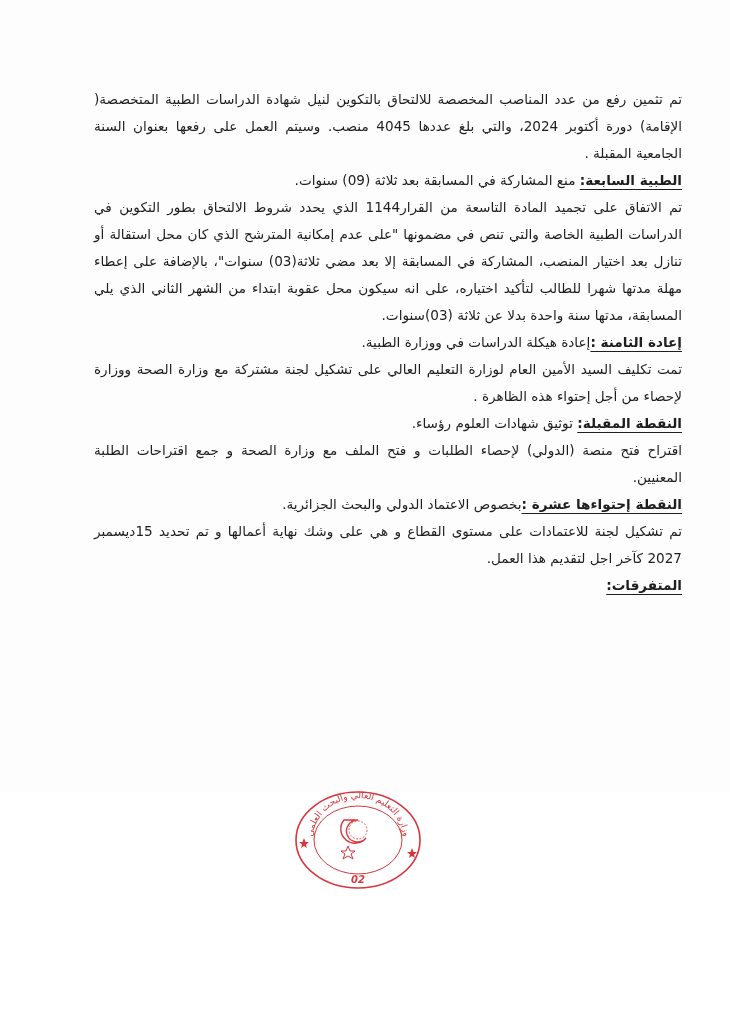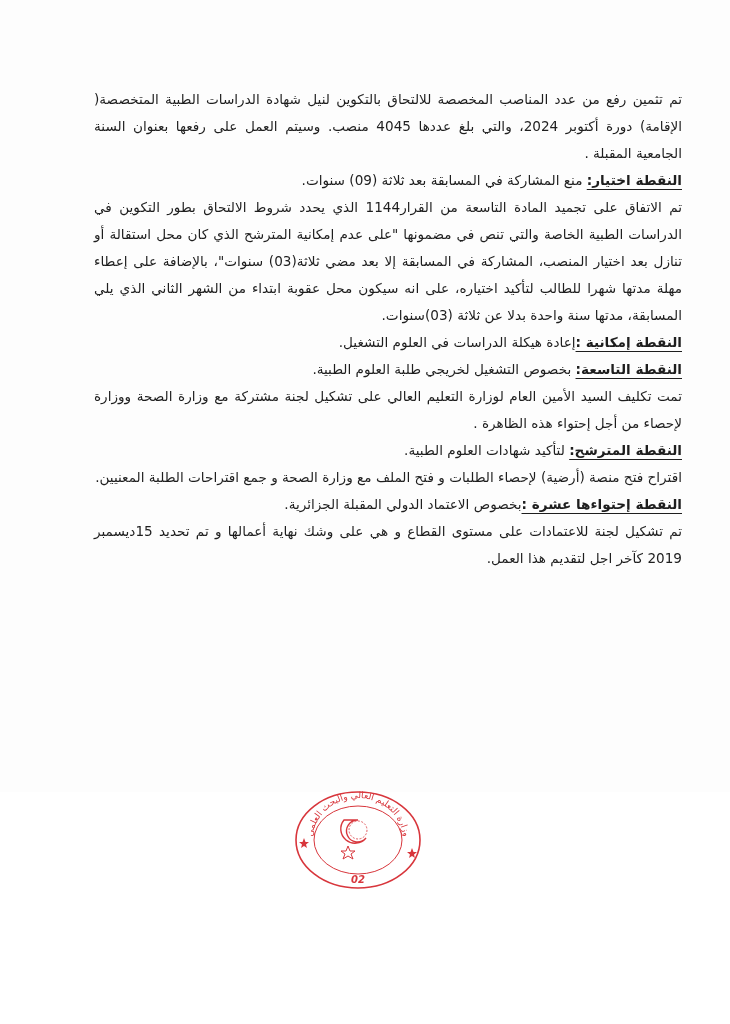--- a/index.html
+++ b/index.html
@@ -24,34 +24,34 @@
   .stamp-ring-text { font-family: "DejaVu Sans", sans-serif; font-size: 9px; fill: #d8363c; }
   .stamp-num { font-family: "DejaVu Sans", sans-serif; font-size: 10px; font-weight: bold; fill: #d8363c; font-style: italic; }
 </style>
 </head>
 <body>
 
 <div class="page">
   <div class="content">
     <p class="para">تم تثمين رفع من عدد المناصب المخصصة للالتحاق بالتكوين لنيل شهادة الدراسات الطبية المتخصصة( الإقامة) دورة أكتوبر 2024، والتي بلغ عددها 4045 منصب. وسيتم العمل على رفعها بعنوان السنة الجامعية المقبلة .</p>
 
-    <p class="heading"><span class="label">النقطة اختيار:</span><span> منع المشاركة في المسابقة بعد ثلاثة (09) سنوات.</span></p>
+    <p class="heading"><span class="label">الطبية السابعة:</span><span> منع المشاركة في المسابقة بعد ثلاثة (09) سنوات.</span></p>
     <p class="para">تم الاتفاق على تجميد المادة التاسعة من القرار1144 الذي يحدد شروط الالتحاق بطور التكوين في الدراسات الطبية الخاصة والتي تنص في مضمونها "على عدم إمكانية المترشح الذي كان محل استقالة أو تنازل بعد اختيار المنصب، المشاركة في المسابقة إلا بعد مضي ثلاثة(03) سنوات"، بالإضافة على إعطاء مهلة مدتها شهرا للطالب لتأكيد اختياره، على انه سيكون محل عقوبة ابتداء من الشهر الثاني الذي يلي المسابقة، مدتها سنة واحدة بدلا عن ثلاثة (03)سنوات.</p>
 
-    <p class="heading"><span class="label">النقطة إمكانية :</span><span>إعادة هيكلة الدراسات في العلوم التشغيل.</span></p>
+    <p class="heading"><span class="label">إعادة الثامنة :</span><span>إعادة هيكلة الدراسات في ووزارة الطبية.</span></p>
 
-    <p class="heading"><span class="label">النقطة التاسعة:</span><span> بخصوص التشغيل لخريجي طلبة العلوم الطبية.</span></p>
     <p class="para">تمت تكليف السيد الأمين العام لوزارة التعليم العالي على تشكيل لجنة مشتركة مع وزارة الصحة ووزارة لإحصاء من أجل إحتواء هذه الظاهرة .</p>
 
-    <p class="heading"><span class="label">النقطة المترشح:</span><span> لتأكيد شهادات العلوم الطبية.</span></p>
-    <p class="para">اقتراح فتح منصة (أرضية) لإحصاء الطلبات و فتح الملف مع وزارة الصحة و جمع اقتراحات الطلبة المعنيين.</p>
+    <p class="heading"><span class="label">النقطة المقبلة:</span><span> توثيق شهادات العلوم رؤساء.</span></p>
+    <p class="para">اقتراح فتح منصة (الدولي) لإحصاء الطلبات و فتح الملف مع وزارة الصحة و جمع اقتراحات الطلبة المعنيين.</p>
 
-    <p class="heading"><span class="label">النقطة إحتواءها عشرة :</span><span>بخصوص الاعتماد الدولي المقبلة الجزائرية.</span></p>
-    <p class="para">تم تشكيل لجنة للاعتمادات على مستوى القطاع و هي على وشك نهاية أعمالها و تم تحديد 15ديسمبر 2019 كآخر اجل لتقديم هذا العمل.</p>
+    <p class="heading"><span class="label">النقطة إحتواءها عشرة :</span><span>بخصوص الاعتماد الدولي والبحث الجزائرية.</span></p>
+    <p class="para">تم تشكيل لجنة للاعتمادات على مستوى القطاع و هي على وشك نهاية أعمالها و تم تحديد 15ديسمبر 2027 كآخر اجل لتقديم هذا العمل.</p>
 
+    <p class="heading"><span class="label">المتفرقات:</span><span></span></p>
   </div>
 
   <div class="stamp">
     <svg viewBox="0 0 140 100">
       <defs>
         <path id="ringPath" d="M 24 52 A 46 44 0 0 1 116 52"></path>
       </defs>
       <ellipse cx="70" cy="50" rx="62" ry="48" fill="none" stroke="#d8363c" stroke-width="1.6"></ellipse>
       <ellipse cx="70" cy="50" rx="44" ry="34" fill="none" stroke="#d8363c" stroke-width="1"></ellipse>
       <text class="stamp-ring-text"><textPath href="#ringPath" startOffset="50%" text-anchor="middle">وزارة التعليم العالي والبحث العلمي</textPath></text>

